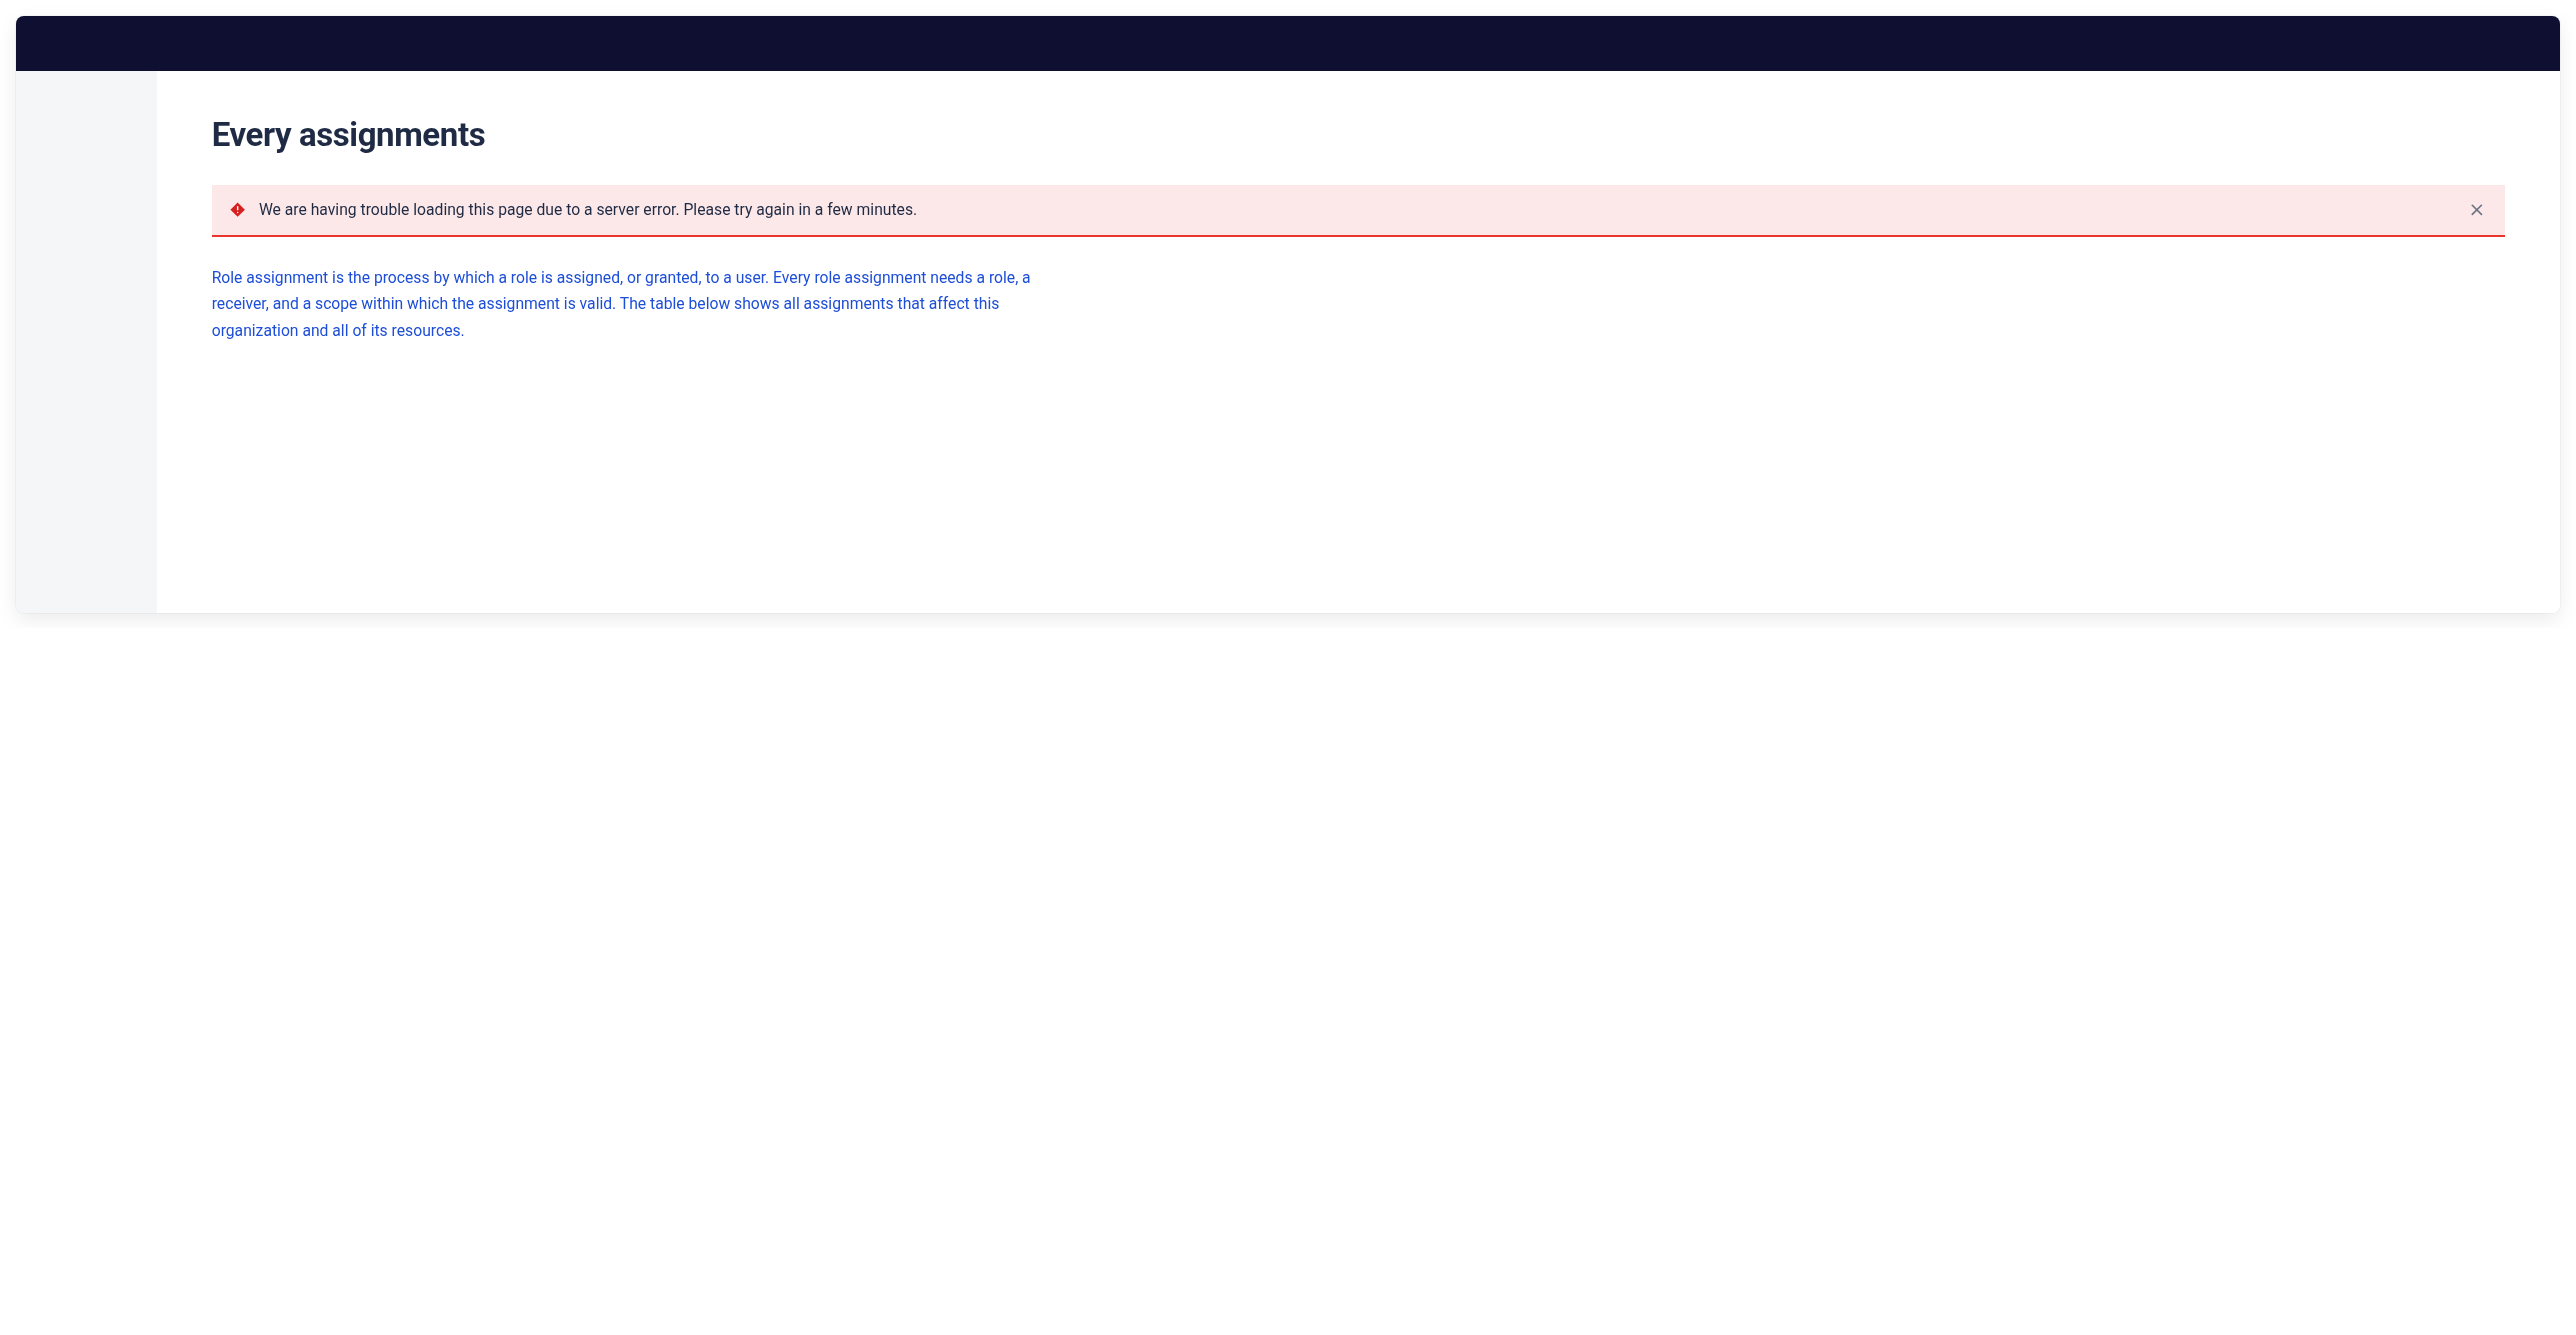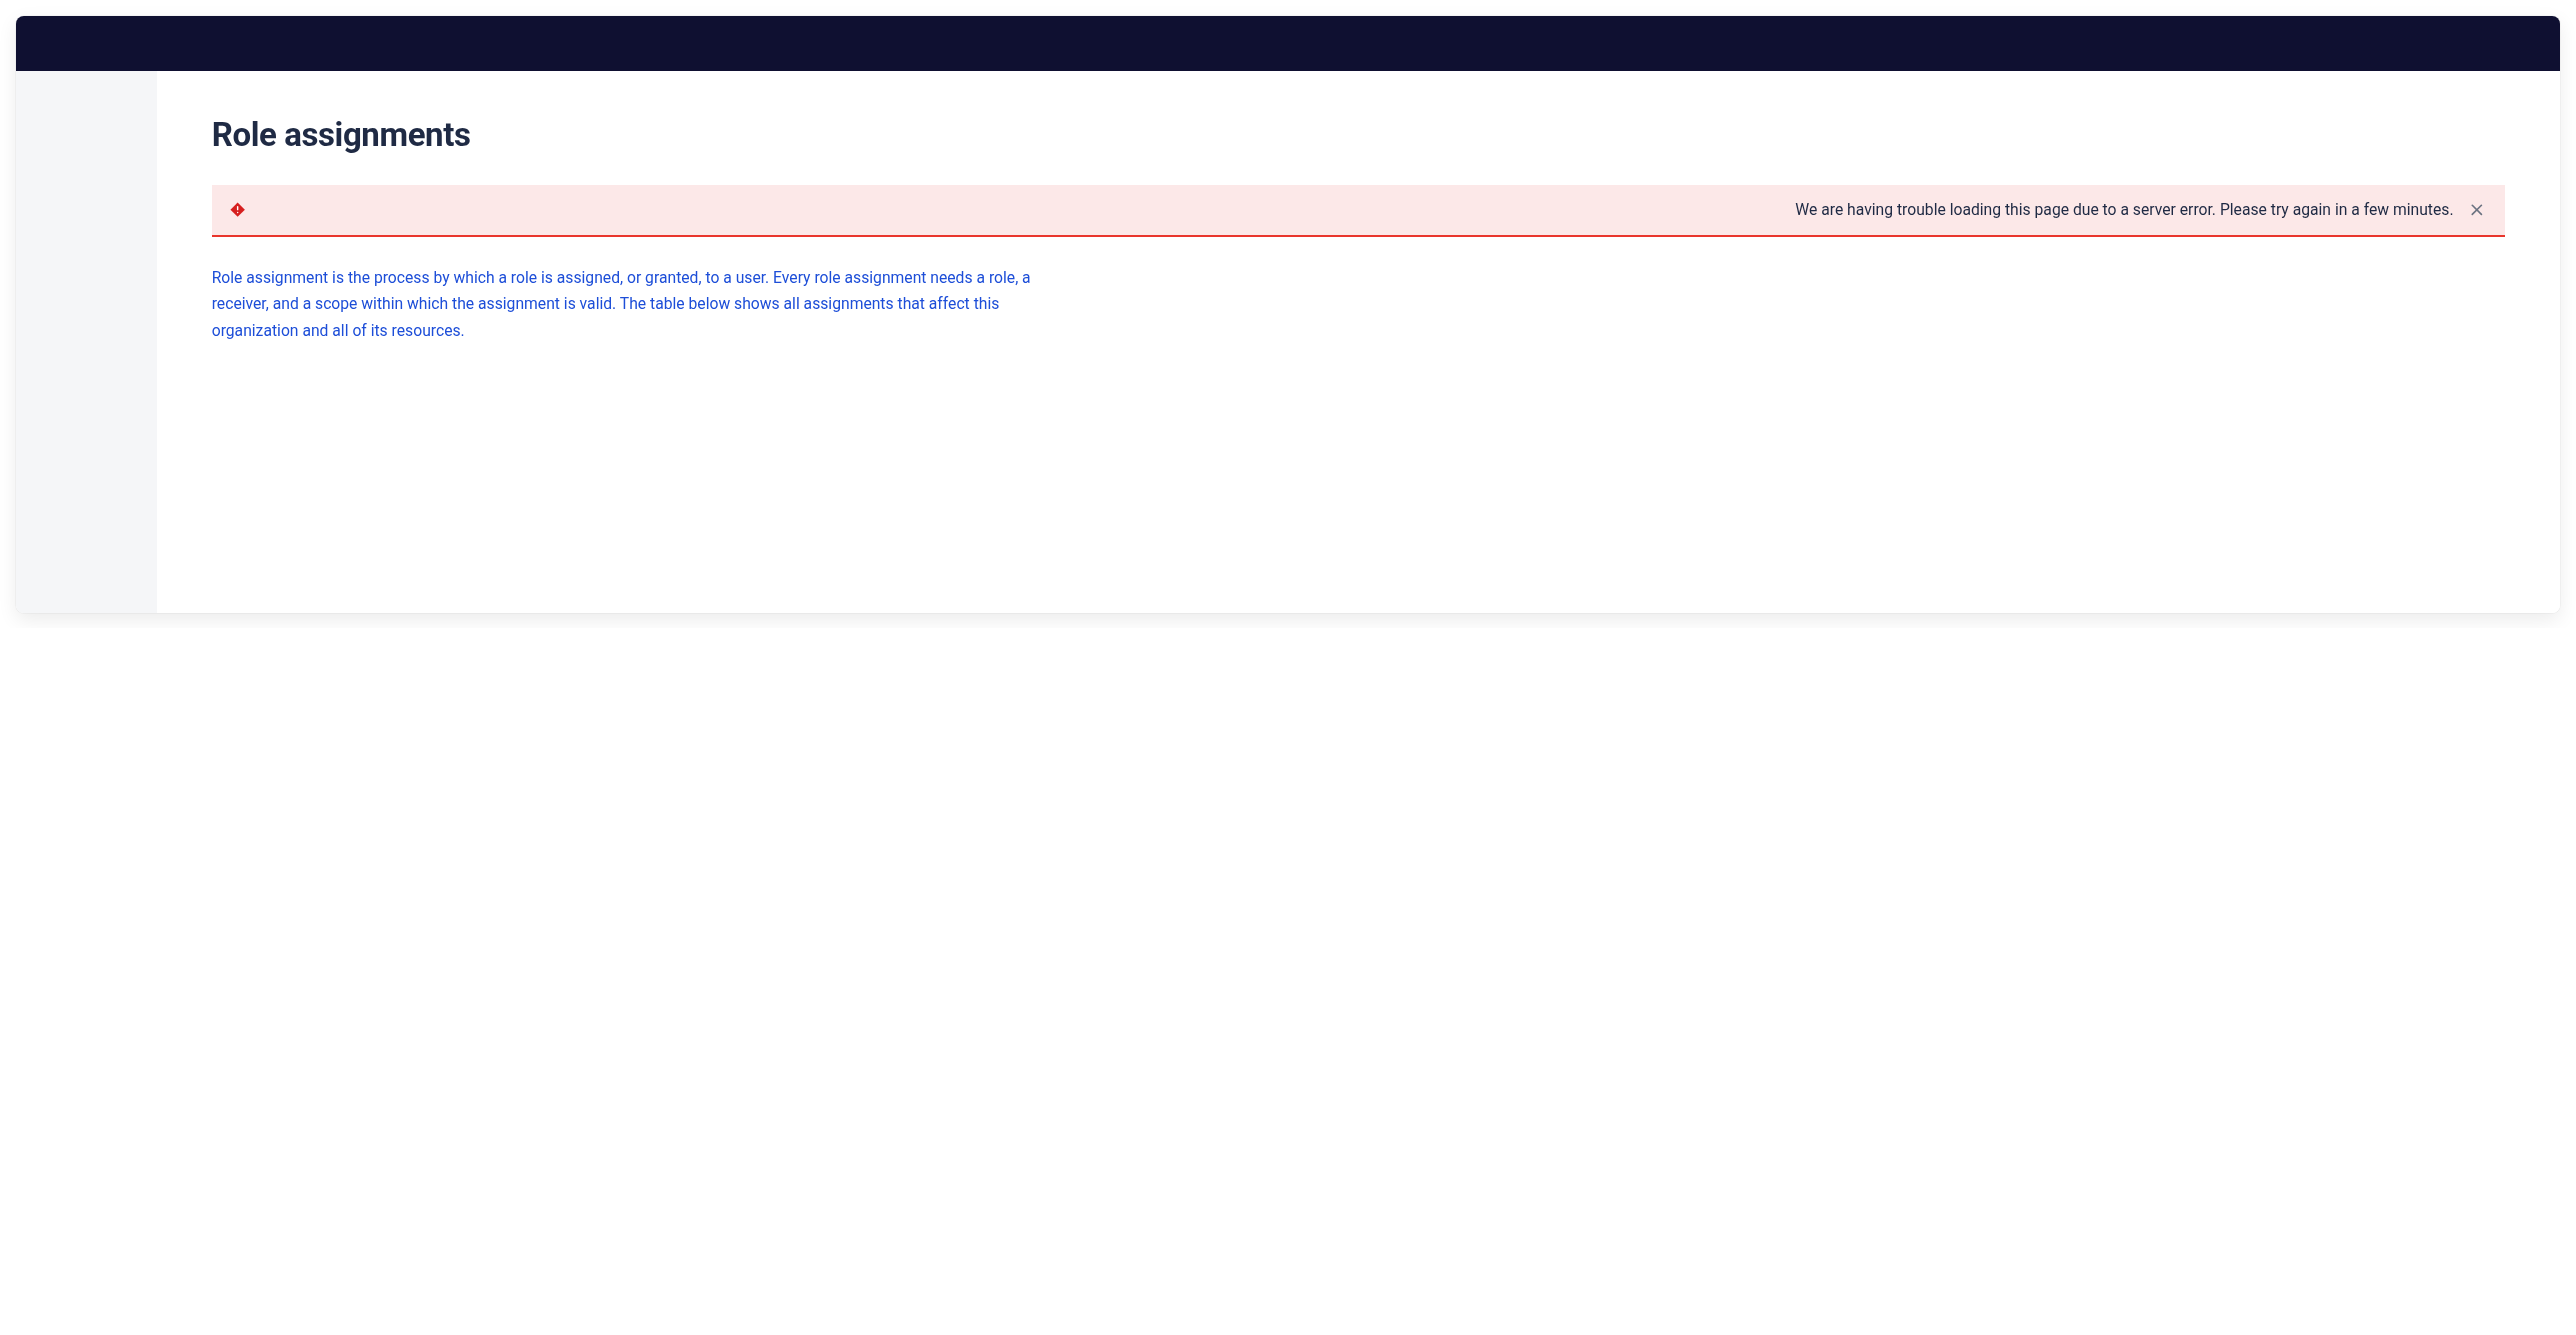--- a/index.html
+++ b/index.html
@@ -51,21 +51,20 @@
     margin-bottom: 31px;
   }
   .alert {
     background: #fce8e8;
     border-bottom: 2.4px solid #e9352c;
     display: flex;
     align-items: center;
     padding: 14px 17.3px;
     gap: 12.6px;
     margin-bottom: 28px;
-    text-align: right;
   }
   .alert-icon {
     flex-shrink: 0;
     width: 17.3px;
     height: 17.3px;
     display: flex;
     align-items: center;
     justify-content: center;
   }
   .alert-icon svg {
@@ -103,21 +102,21 @@
   }
 </style>
 </head>
 <body>
 
 <div class="app-frame">
   <div class="top-bar"></div>
   <div class="body-area">
     <aside class="sidebar"></aside>
     <main class="main-content">
-      <h1 class="page-title">Role assignments</h1>
+      <h1 class="page-title">Every assignments</h1>
 
       <div class="alert">
         <span class="alert-icon">
           <svg viewBox="0 0 24 24" fill="none">
             <path d="M12 2 L22 12 L12 22 L2 12 Z" fill="#d61f1f"></path>
             <rect x="11" y="7" width="2" height="6" fill="#ffffff" rx="1"></rect>
             <rect x="11" y="15" width="2" height="2" fill="#ffffff" rx="1"></rect>
           </svg>
         </span>
         <span class="alert-text">We are having trouble loading this page due to a server error. Please try again in a few minutes.</span>

